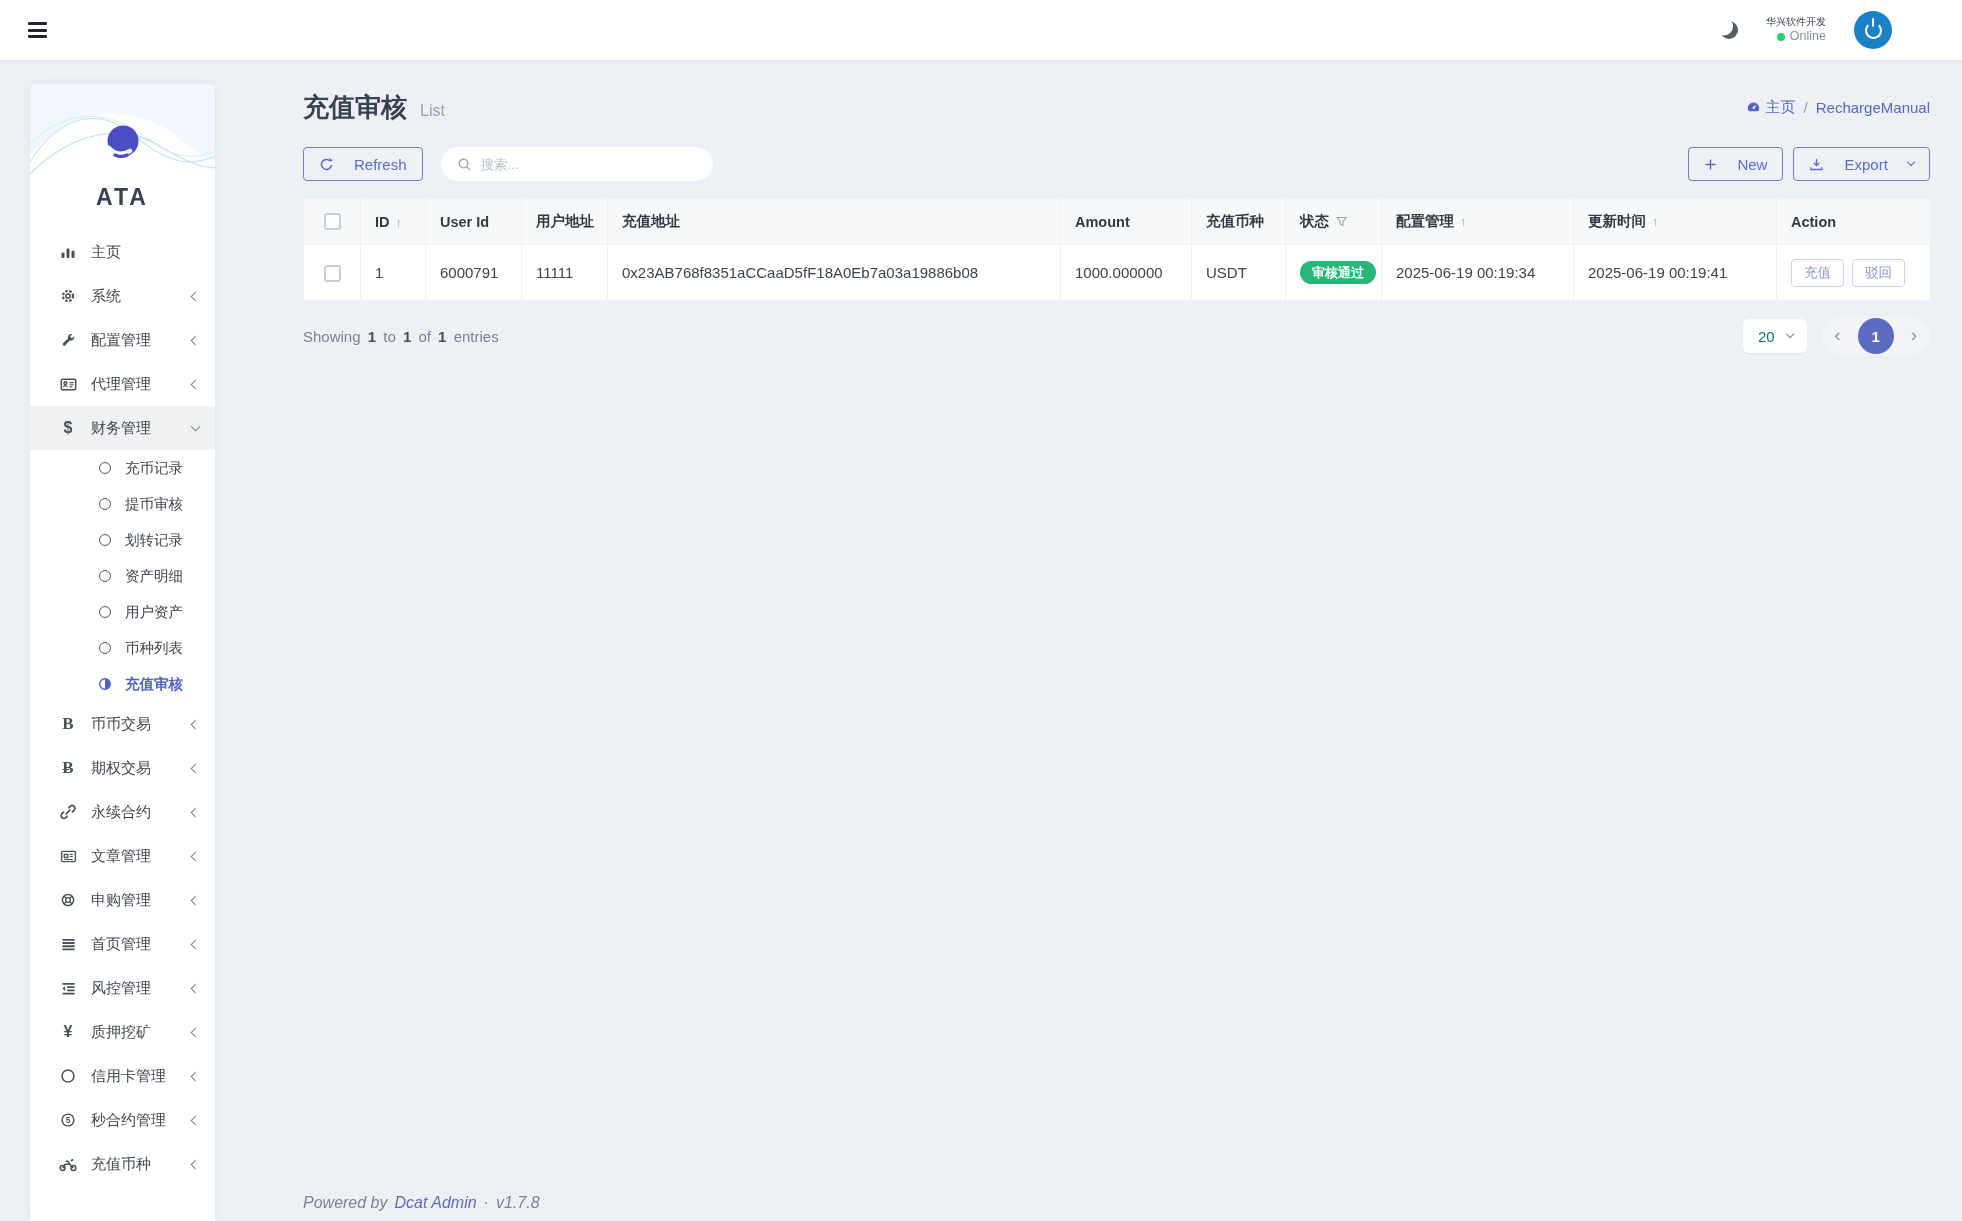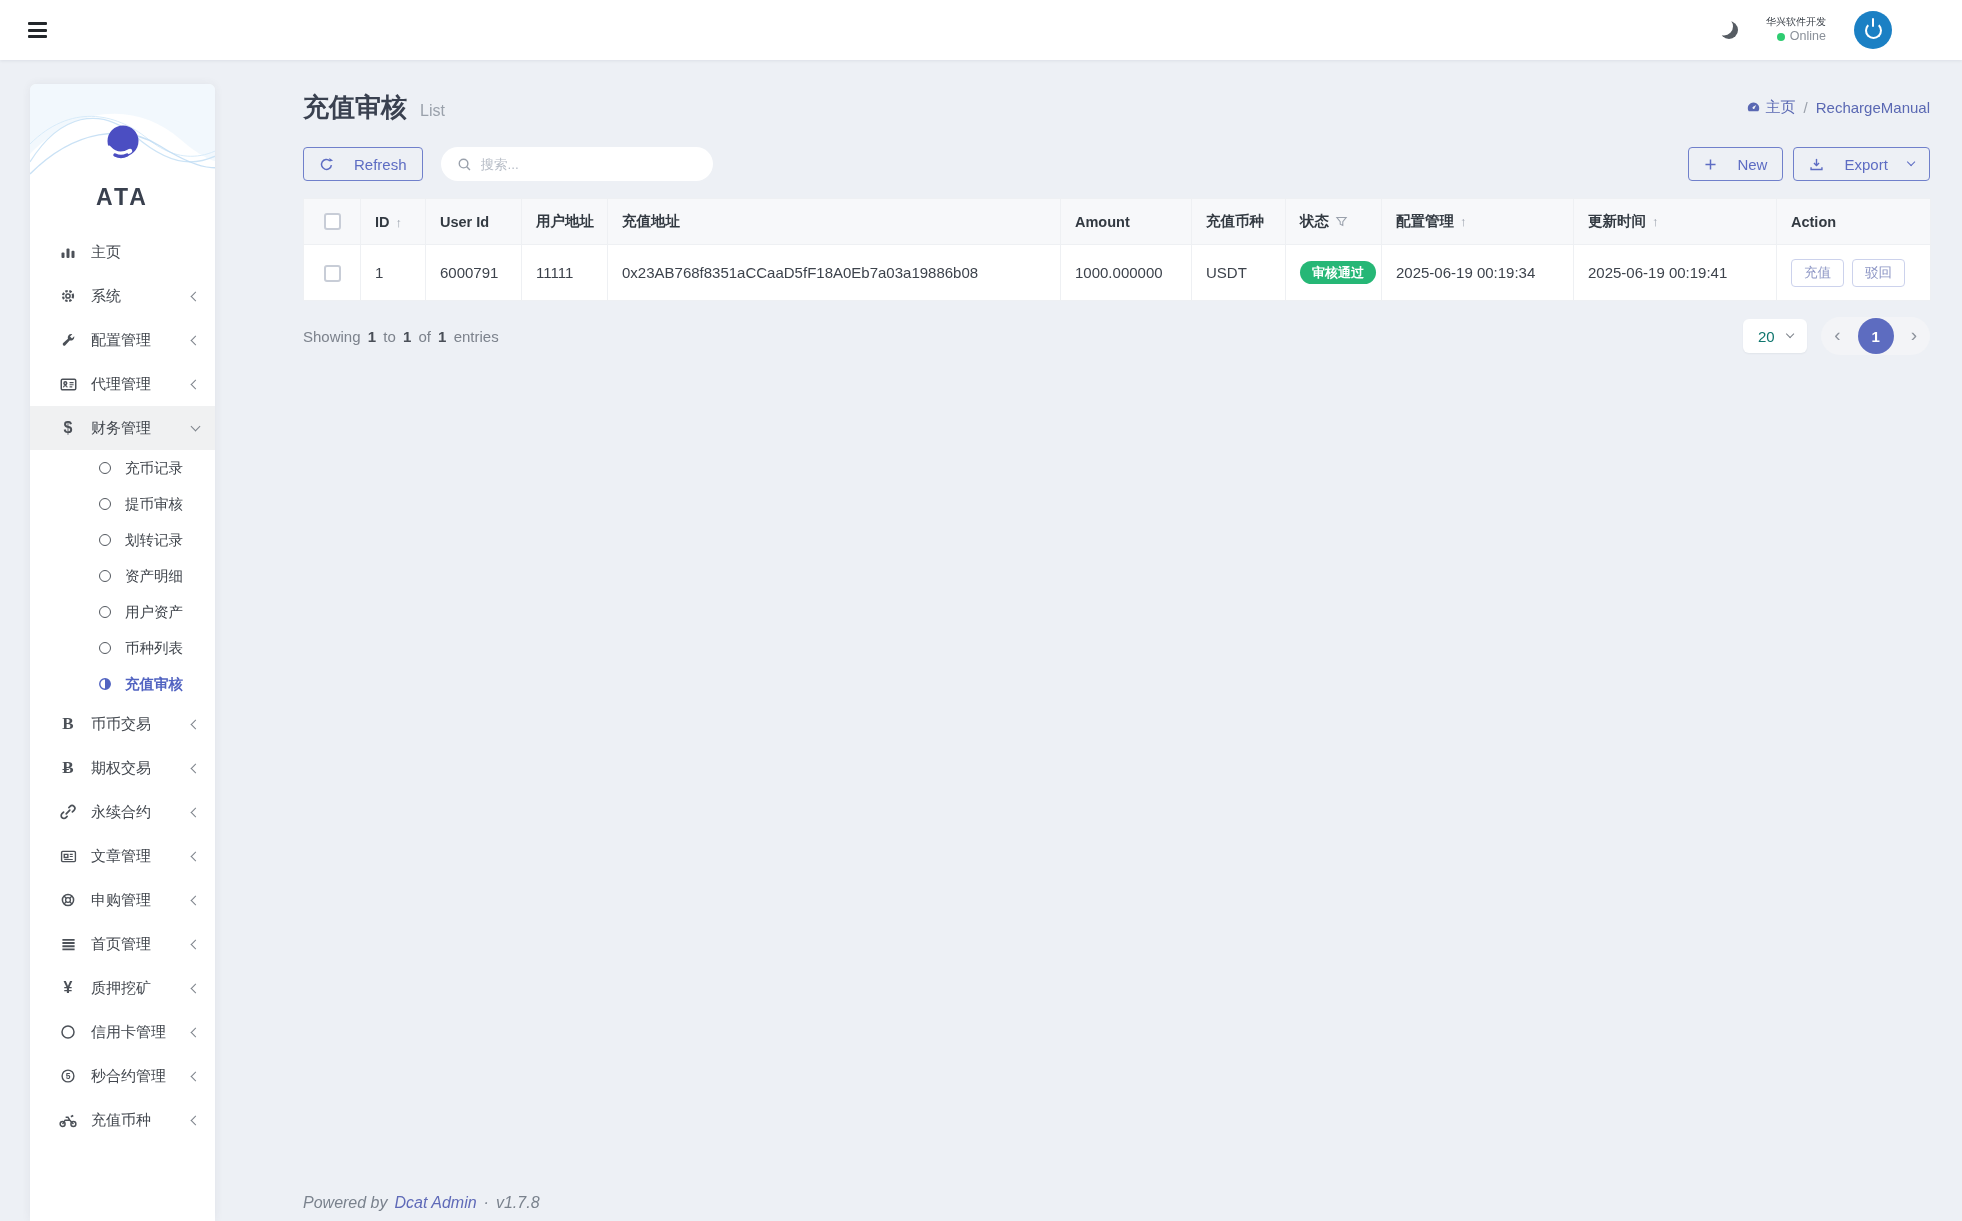--- a/index.html
+++ b/index.html
@@ -300,20 +300,32 @@
       </div>
       <div class="s-item">
         <span class="mi">
           <svg width="15" height="15" viewBox="0 0 16 16">
             <g stroke="currentColor" stroke-width="2">
               <path d="M1.5 3h13M1.5 6.4h13M1.5 9.8h13M1.5 13.2h13"></path>
             </g>
           </svg>
         </span>
         <span class="lbl">首页管理</span>
+        <span class="chev left"></span>
+      </div>
+      <div class="s-item">
+        <span class="mi">
+          <svg width="15" height="15" viewBox="0 0 16 16">
+            <g stroke="currentColor" stroke-width="1.8">
+              <path d="M1.5 3h13M6.5 6.5h8M6.5 10h8M1.5 13.5h13"></path>
+            </g>
+            <path d="M4.4 5.6v5L1.6 8.1z" fill="currentColor"></path>
+          </svg>
+        </span>
+        <span class="lbl">风控管理</span>
         <span class="chev left"></span>
       </div>
       <div class="s-item">
         <span class="mi">
           <span class="glyph">¥</span>
         </span>
         <span class="lbl">质押挖矿</span>
         <span class="chev left"></span>
       </div>
       <div class="s-item">

